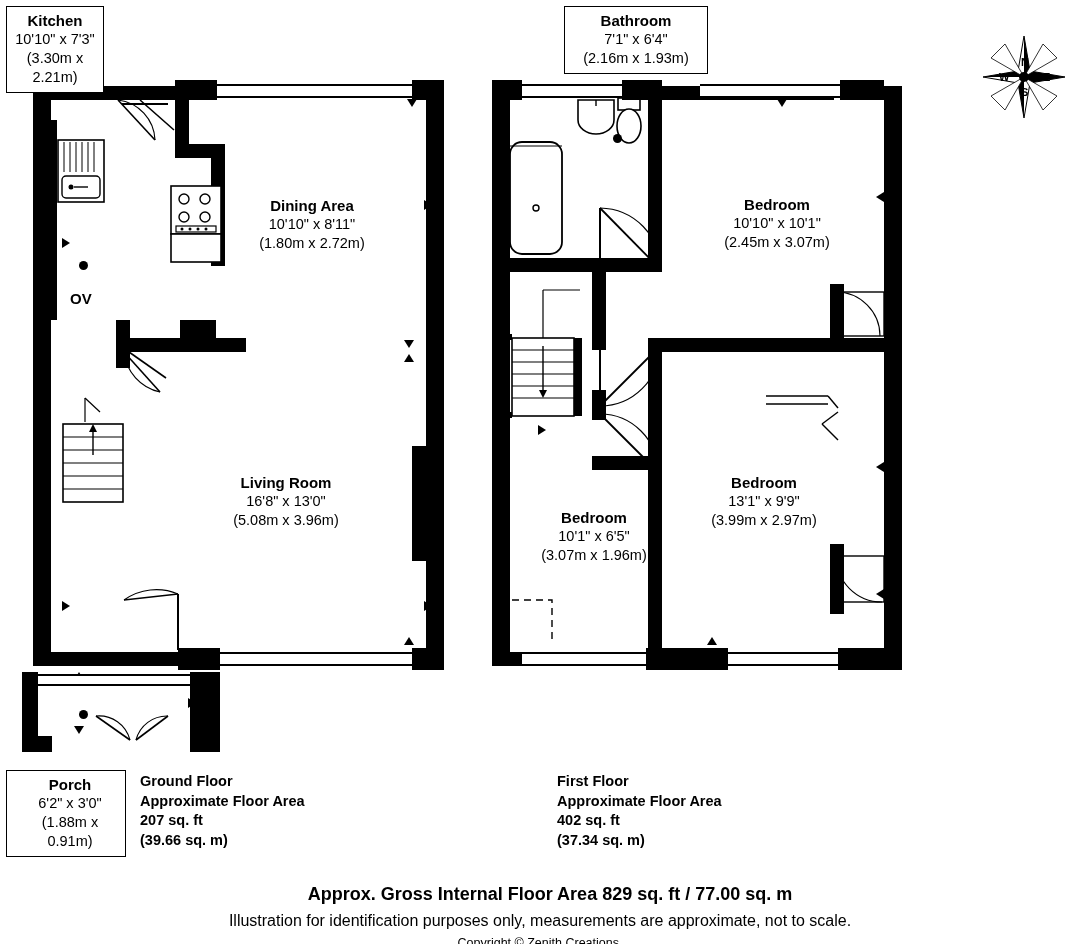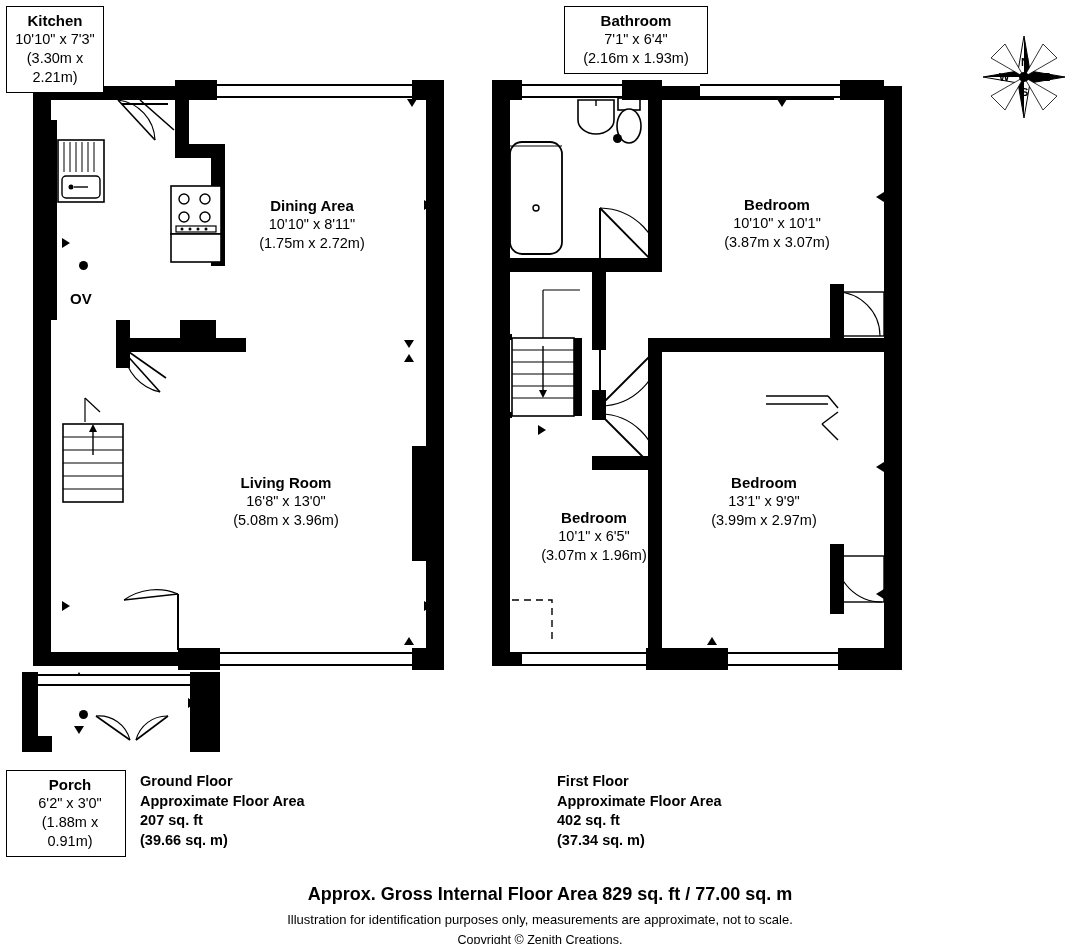--- a/index.html
+++ b/index.html
@@ -40,21 +40,21 @@
   .arrow { position: absolute; width: 0; height: 0; }
   .ar-l { border-top: 5px solid transparent; border-bottom: 5px solid transparent; border-right: 8px solid #000; }
   .ar-r { border-top: 5px solid transparent; border-bottom: 5px solid transparent; border-left: 8px solid #000; }
   .ar-u { border-left: 5px solid transparent; border-right: 5px solid transparent; border-bottom: 8px solid #000; }
   .ar-d { border-left: 5px solid transparent; border-right: 5px solid transparent; border-top: 8px solid #000; }
   .dot { position: absolute; width: 9px; height: 9px; border-radius: 50%; background: #000; }
   .foot { position: absolute; font-size: 14.5px; line-height: 19.5px; }
   .foot b { font-weight: bold; }
   .gross { position: absolute; width: 100%; text-align: center; }
   .gross .t1 { font-size: 18px; font-weight: bold; padding-left: 20px; }
-  .gross .t2 { font-size: 13px; margin-top: 7px; }
+  .gross .t2 { font-size: 16px; margin-top: 7px; }
   .gross .t3 { font-size: 12.5px; margin-top: 6px; }
   svg.ov { position: absolute; left: 0; top: 0; width: 1080px; height: 944px; pointer-events: none; }
   .ovtext { position: absolute; font-weight: bold; font-size: 15px; }
 </style>
 </head>
 <body>
 
 <div id="page">
 
   <div class="wall" style="left:33px; top:86px; width:18px; height:580px;"></div>
@@ -255,33 +255,33 @@
 
   <div class="boxlbl" style="left:6px; top:770px; width:120px;padding-left:16px;">
     <div class="nm">Porch</div>
     <div>6'2" x 3'0"</div>
     <div>(1.88m x 0.91m)</div>
   </div>
 
   <div class="lbl" style="left:212px; top:196px; width:200px;">
     <div class="nm">Dining Area</div>
     <div>10'10" x 8'11"</div>
-    <div>(1.75m x 2.72m)</div>
+    <div>(1.80m x 2.72m)</div>
   </div>
 
   <div class="lbl" style="left:186px; top:473px; width:200px;">
     <div class="nm">Living Room</div>
     <div>16'8" x 13'0"</div>
     <div>(5.08m x 3.96m)</div>
   </div>
 
   <div class="lbl" style="left:677px; top:195px; width:200px;">
     <div class="nm">Bedroom</div>
     <div>10'10" x 10'1"</div>
-    <div>(3.87m x 3.07m)</div>
+    <div>(2.45m x 3.07m)</div>
   </div>
 
   <div class="lbl" style="left:664px; top:473px; width:200px;">
     <div class="nm">Bedroom</div>
     <div>13'1" x 9'9"</div>
     <div>(3.99m x 2.97m)</div>
   </div>
 
   <div class="lbl" style="left:494px; top:508px; width:200px;">
     <div class="nm">Bedroom</div>

